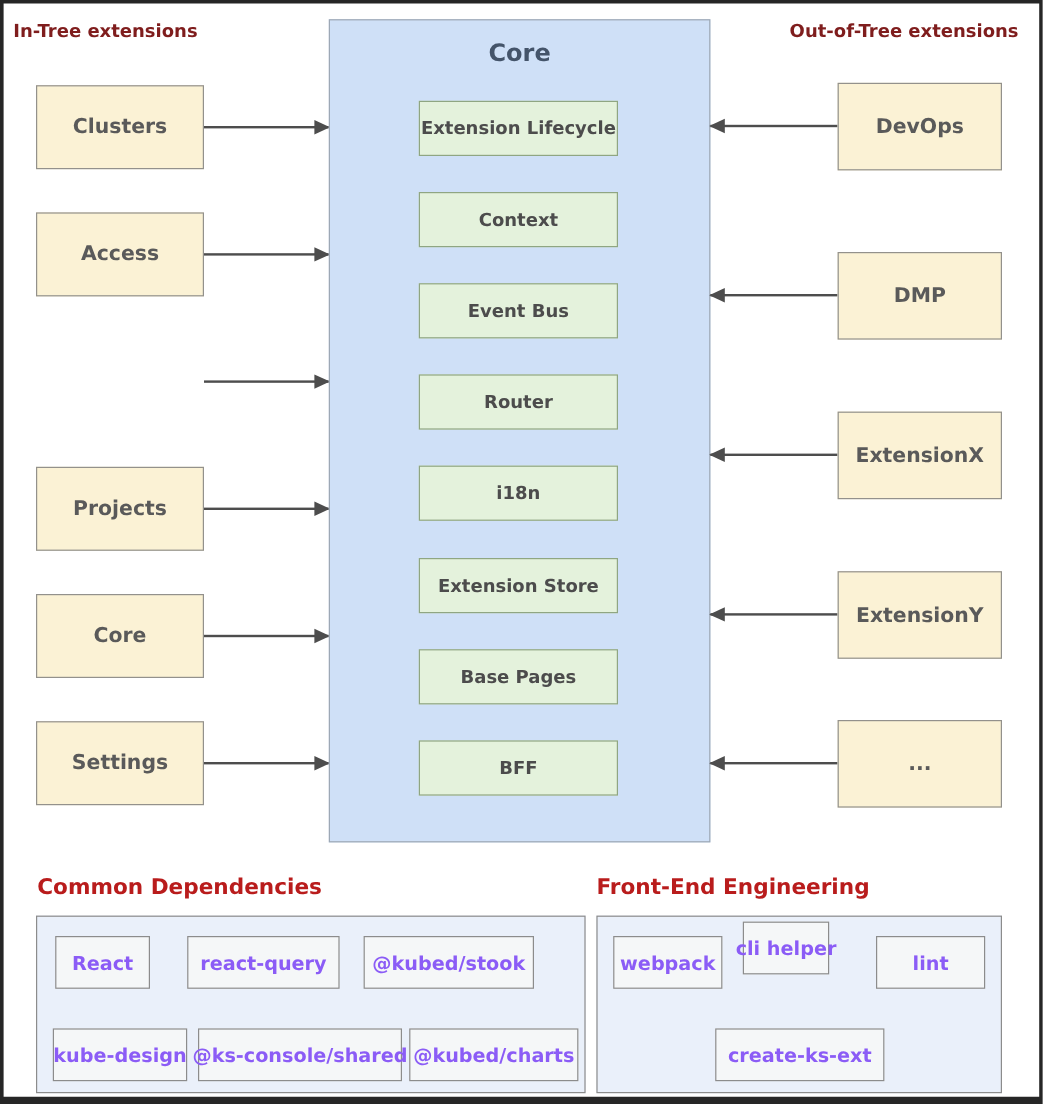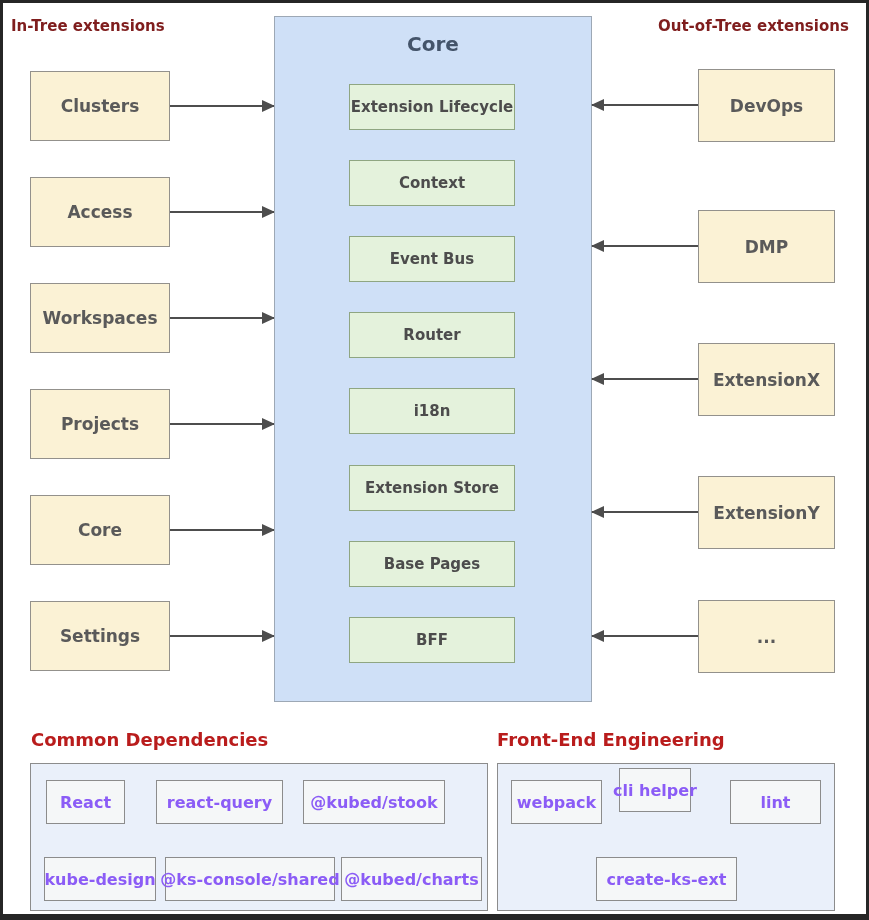--- a/index.html
+++ b/index.html
@@ -89,21 +89,20 @@
 </head>
 <body>
 
 <div class="frame">
 
   <div class="hdr" style="left:8px;top:14px">In-Tree extensions</div>
   <div class="hdr" style="left:655px;top:14px">Out-of-Tree extensions</div>
 
   <div class="side-box" style="left:27px;top:68px">Clusters</div>
   <div class="side-box" style="left:27px;top:174px">Access</div>
-  <div class="side-box" style="left:27px;top:280px">Workspaces</div>
   <div class="side-box" style="left:27px;top:386px">Projects</div>
   <div class="side-box" style="left:27px;top:492px">Core</div>
   <div class="side-box" style="left:27px;top:598px">Settings</div>
 
   <div class="arrow" style="left:167px;top:102px;width:104px">
       <i class="head-r"></i>
     </div>
   <div class="arrow" style="left:167px;top:208px;width:104px">
       <i class="head-r"></i>
     </div>

